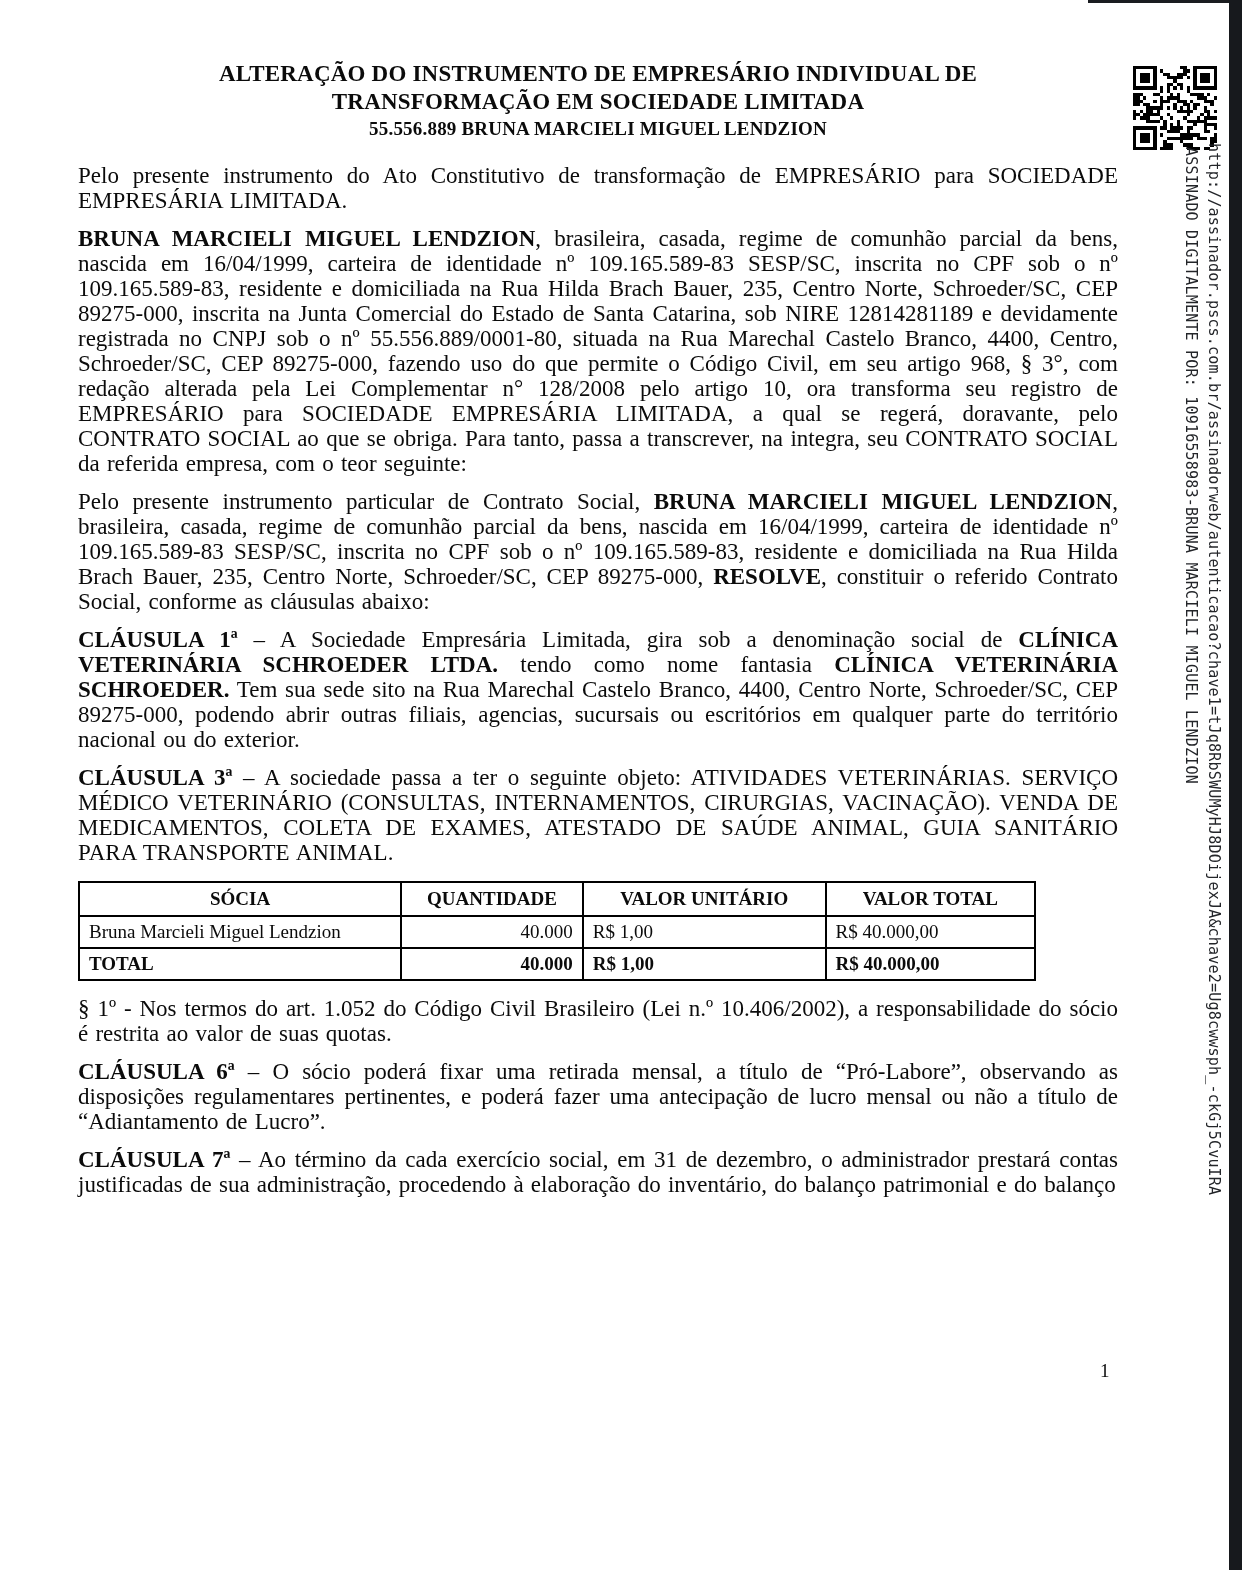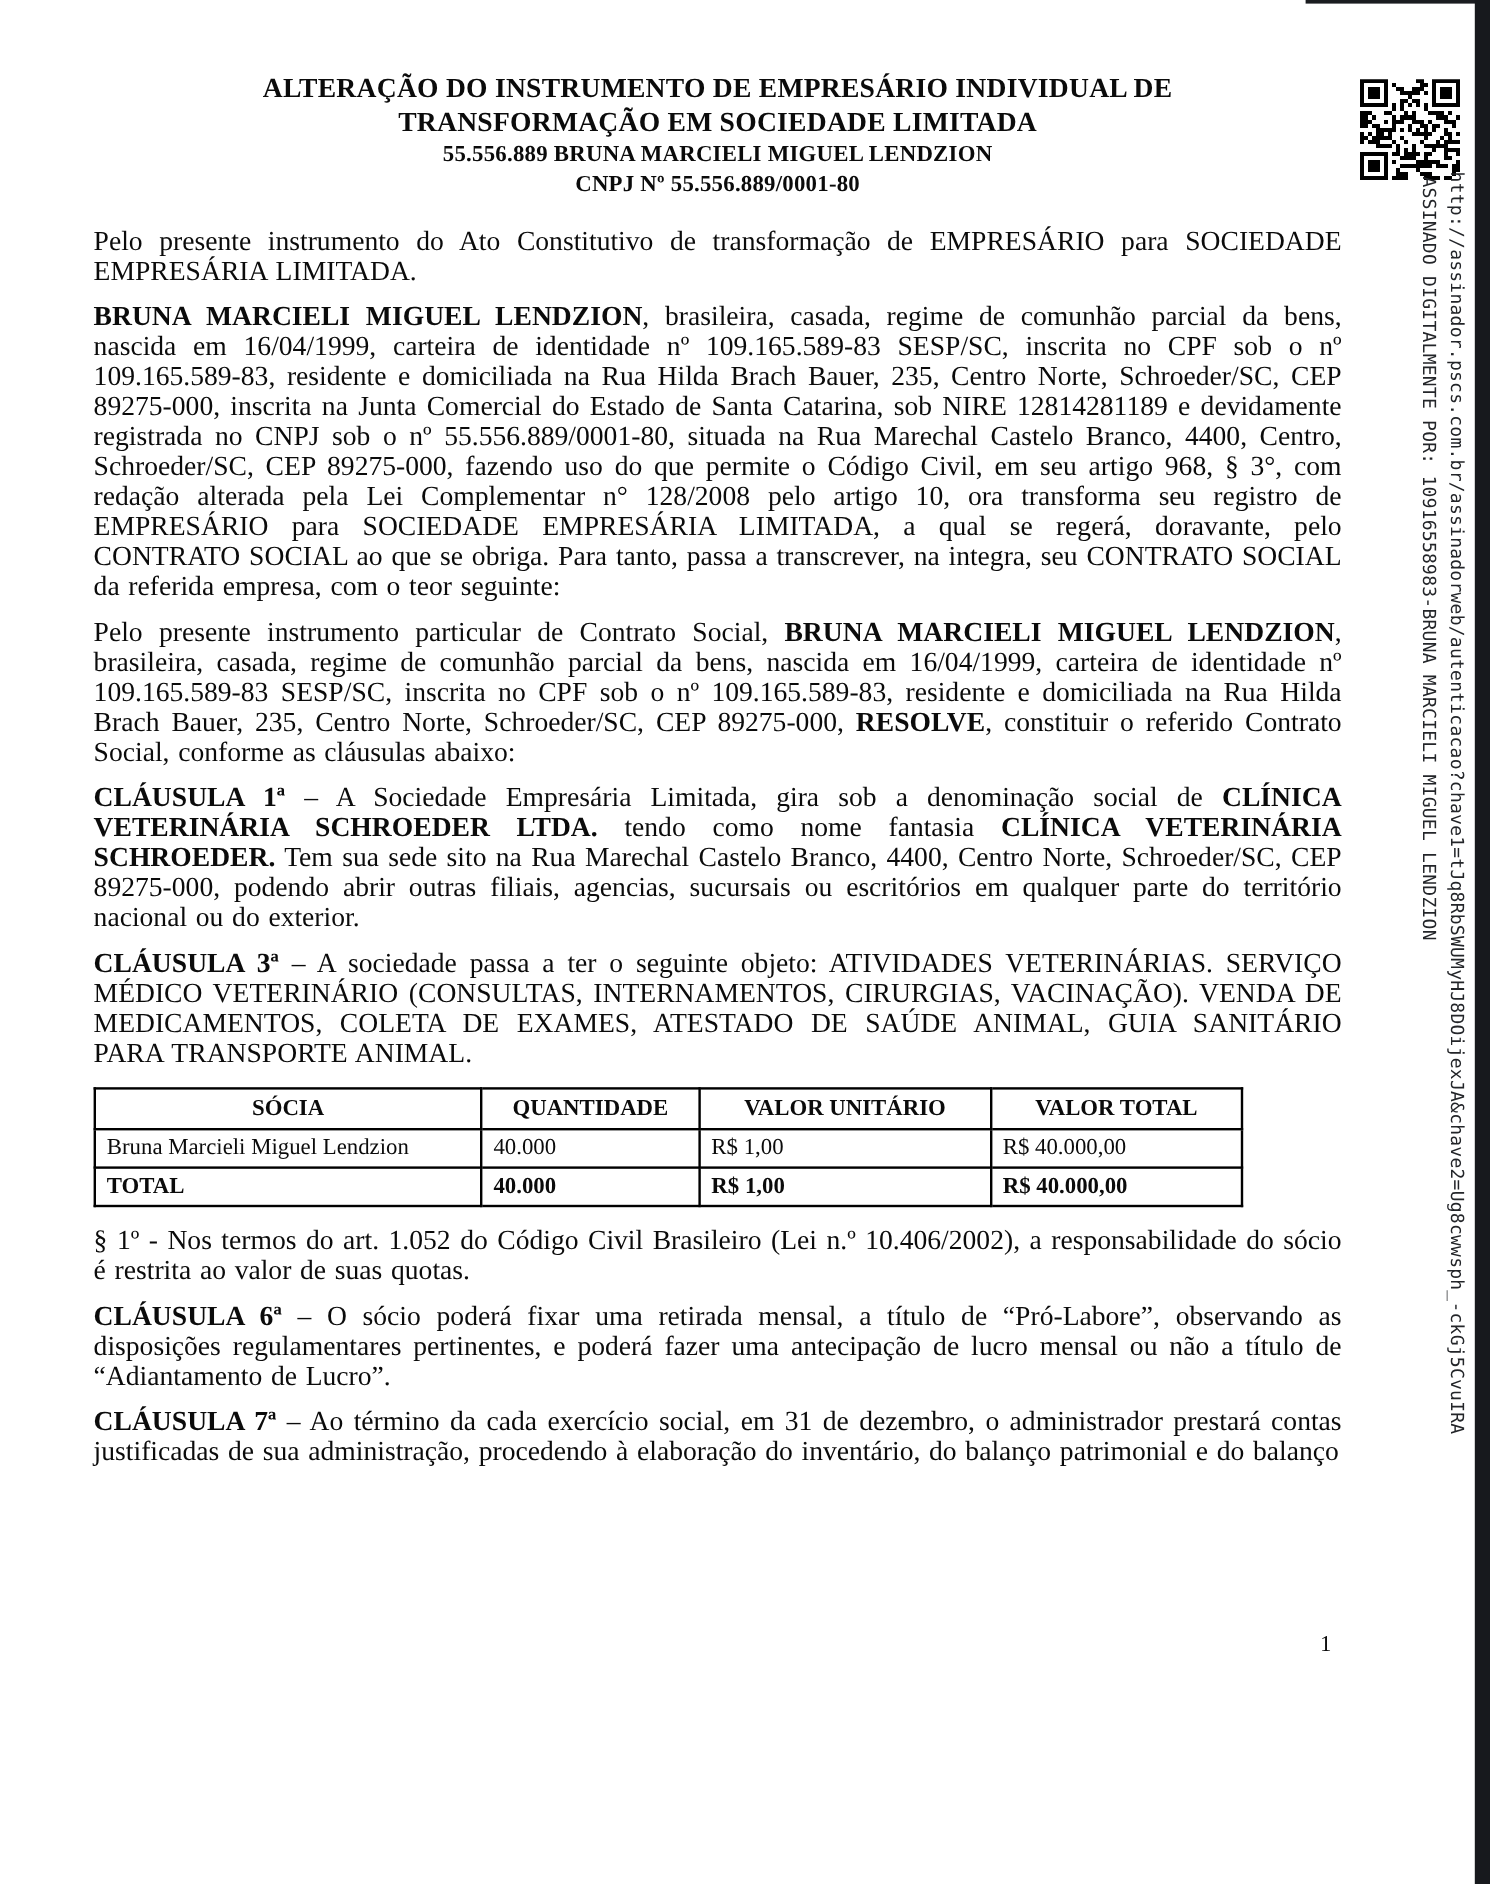--- a/index.html
+++ b/index.html
@@ -33,21 +33,21 @@
     border:2px solid #000;
   }
   table.captable th, table.captable td{
     border:2px solid #000;
     font-size:19px;
     padding:2px 9px;
   }
   table.captable th{text-align:center;font-weight:bold;padding:5px 9px;}
   table.captable td{height:26px;}
   .al-left{text-align:left;}
-  .al-center{text-align:left;font-family:Liberation Serif, serif;}
+  .al-center{text-align:right;font-family:Liberation Serif, serif;}
   .al-right{}
   .total-row td{font-weight:bold;}
   .qr-box{position:absolute;left:1133px;top:66px;width:84px;height:84px;}
   .v-text{
     position:absolute;
     writing-mode:vertical-rl;
     text-orientation:mixed;
     font-family:"DejaVu Sans Mono","Liberation Mono",monospace;
     font-size:15px;
     letter-spacing:.2px;
@@ -74,21 +74,20 @@
 </head>
 <body>
 
 <div class="page">
 
   <div class="content">
     <div class="title-block">
         <div class="title-line big">ALTERAÇÃO DO INSTRUMENTO DE EMPRESÁRIO INDIVIDUAL DE</div>
         <div class="title-line big">TRANSFORMAÇÃO EM SOCIEDADE LIMITADA</div>
         <div class="title-line">55.556.889 BRUNA MARCIELI MIGUEL LENDZION</div>
-        <div class="title-line">CNPJ Nº 55.556.889/0001-80</div>
       </div>
     <div>
         <p class="para"><span>Pelo presente instrumento do Ato Constitutivo de transformação de EMPRESÁRIO para SOCIEDADE EMPRESÁRIA LIMITADA.</span></p>
         <p class="para"><span class="b">BRUNA MARCIELI MIGUEL LENDZION</span><span>, brasileira, casada, regime de comunhão parcial da bens, nascida em 16/04/1999, carteira de identidade nº 109.165.589-83 SESP/SC, inscrita no CPF sob o nº 109.165.589-83, residente e domiciliada na Rua Hilda Brach Bauer, 235, Centro Norte, Schroeder/SC, CEP 89275-000, inscrita na Junta Comercial do Estado de Santa Catarina, sob NIRE 12814281189 e devidamente registrada no CNPJ sob o nº 55.556.889/0001-80, situada na Rua Marechal Castelo Branco, 4400, Centro, Schroeder/SC, CEP 89275-000, fazendo uso do que permite o Código Civil, em seu artigo 968, § 3°, com redação alterada pela Lei Complementar n° 128/2008 pelo artigo 10, ora transforma seu registro de EMPRESÁRIO para SOCIEDADE EMPRESÁRIA LIMITADA, a qual se regerá, doravante, pelo CONTRATO SOCIAL ao que se obriga. Para tanto, passa a transcrever, na integra, seu CONTRATO SOCIAL da referida empresa, com o teor seguinte:</span></p>
         <p class="para"><span>Pelo presente instrumento particular de Contrato Social, </span><span class="b">BRUNA MARCIELI MIGUEL LENDZION</span><span>, brasileira, casada, regime de comunhão parcial da bens, nascida em 16/04/1999, carteira de identidade nº 109.165.589-83 SESP/SC, inscrita no CPF sob o nº 109.165.589-83, residente e domiciliada na Rua Hilda Brach Bauer, 235, Centro Norte, Schroeder/SC, CEP 89275-000, </span><span class="b">RESOLVE</span><span>, constituir o referido Contrato Social, conforme as cláusulas abaixo:</span></p>
         <p class="para"><span class="b">CLÁUSULA 1ª</span><span> – A Sociedade Empresária Limitada, gira sob a denominação social de </span><span class="b">CLÍNICA VETERINÁRIA SCHROEDER LTDA.</span><span> tendo como nome fantasia </span><span class="b">CLÍNICA VETERINÁRIA SCHROEDER.</span><span> Tem sua sede sito na Rua Marechal Castelo Branco, 4400, Centro Norte, Schroeder/SC, CEP 89275-000, podendo abrir outras filiais, agencias, sucursais ou escritórios em qualquer parte do território nacional ou do exterior.</span></p>
         <p class="para"><span class="b">CLÁUSULA 3ª</span><span> – A sociedade passa a ter o seguinte objeto: ATIVIDADES VETERINÁRIAS. SERVIÇO MÉDICO VETERINÁRIO (CONSULTAS, INTERNAMENTOS, CIRURGIAS, VACINAÇÃO). VENDA DE MEDICAMENTOS, COLETA DE EXAMES, ATESTADO DE SAÚDE ANIMAL, GUIA SANITÁRIO PARA TRANSPORTE ANIMAL.</span></p>
       </div>
 
     <table class="captable">

